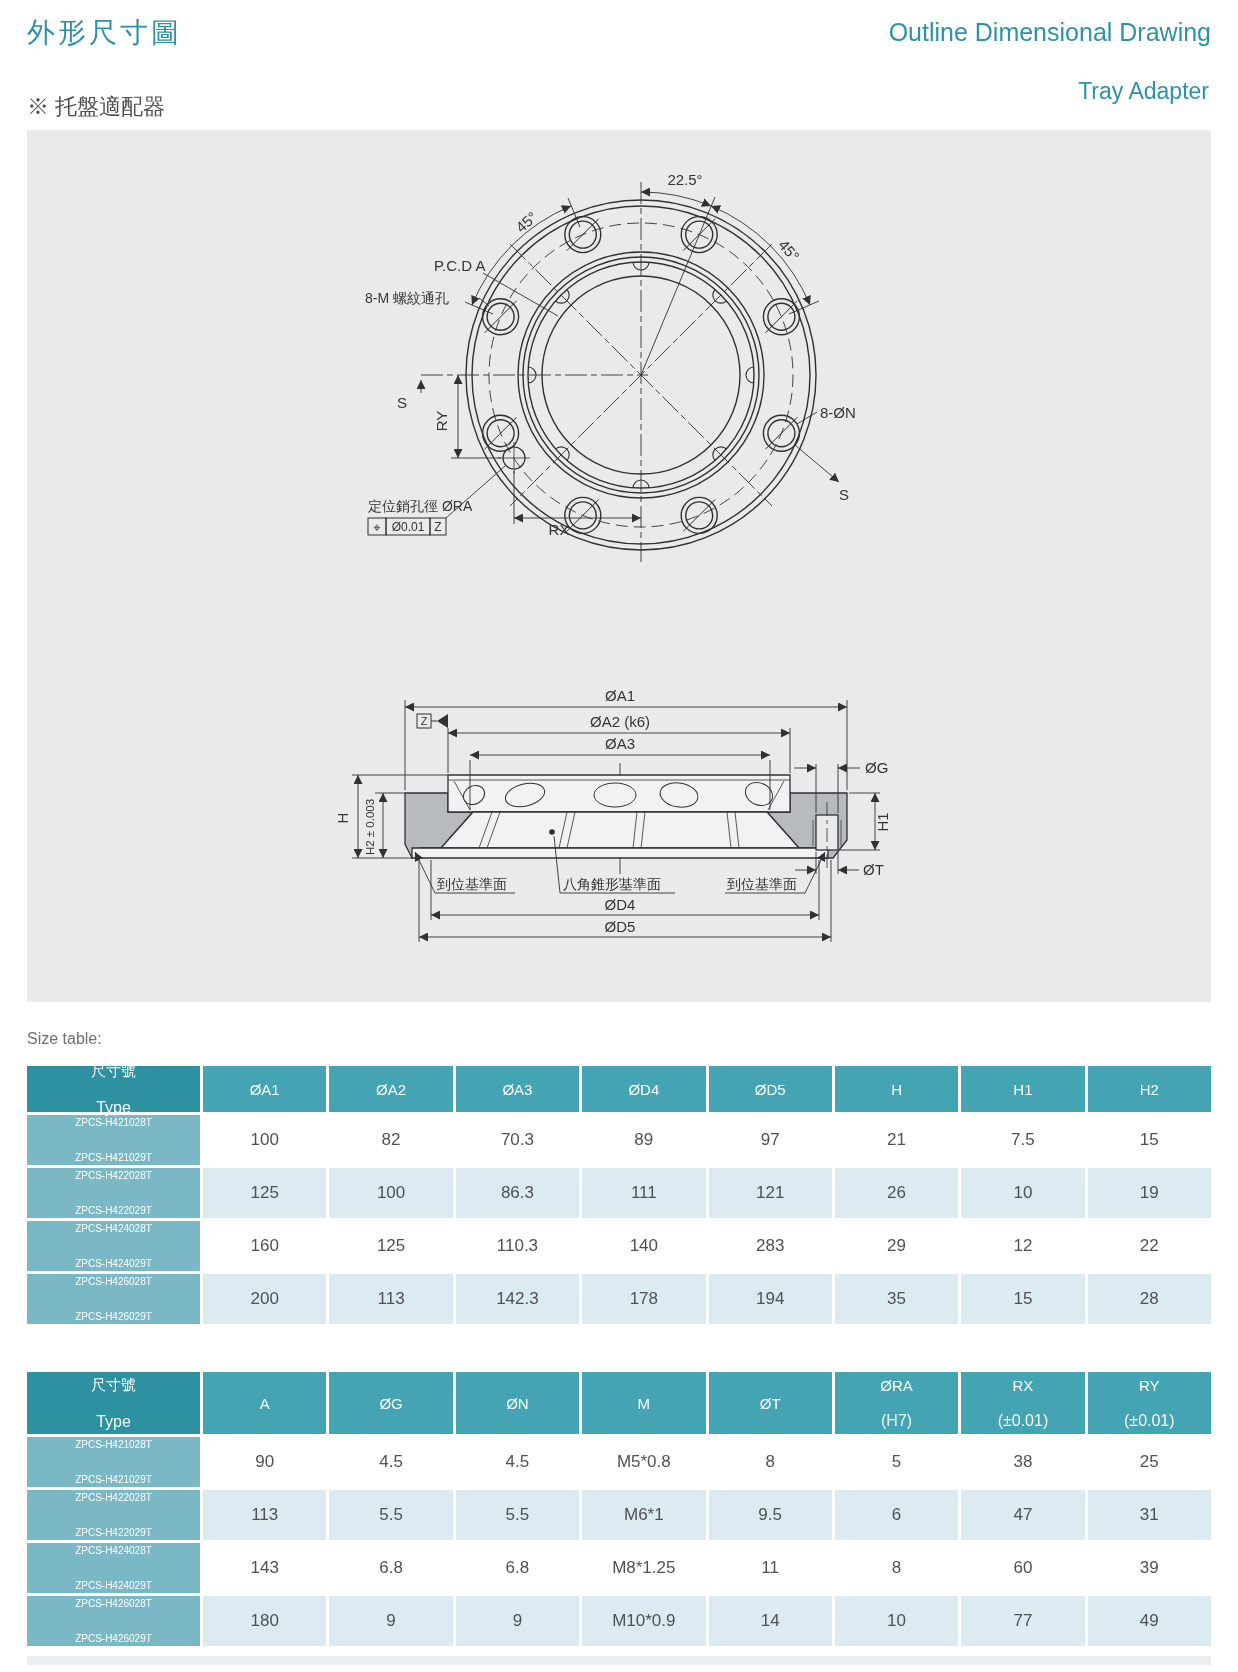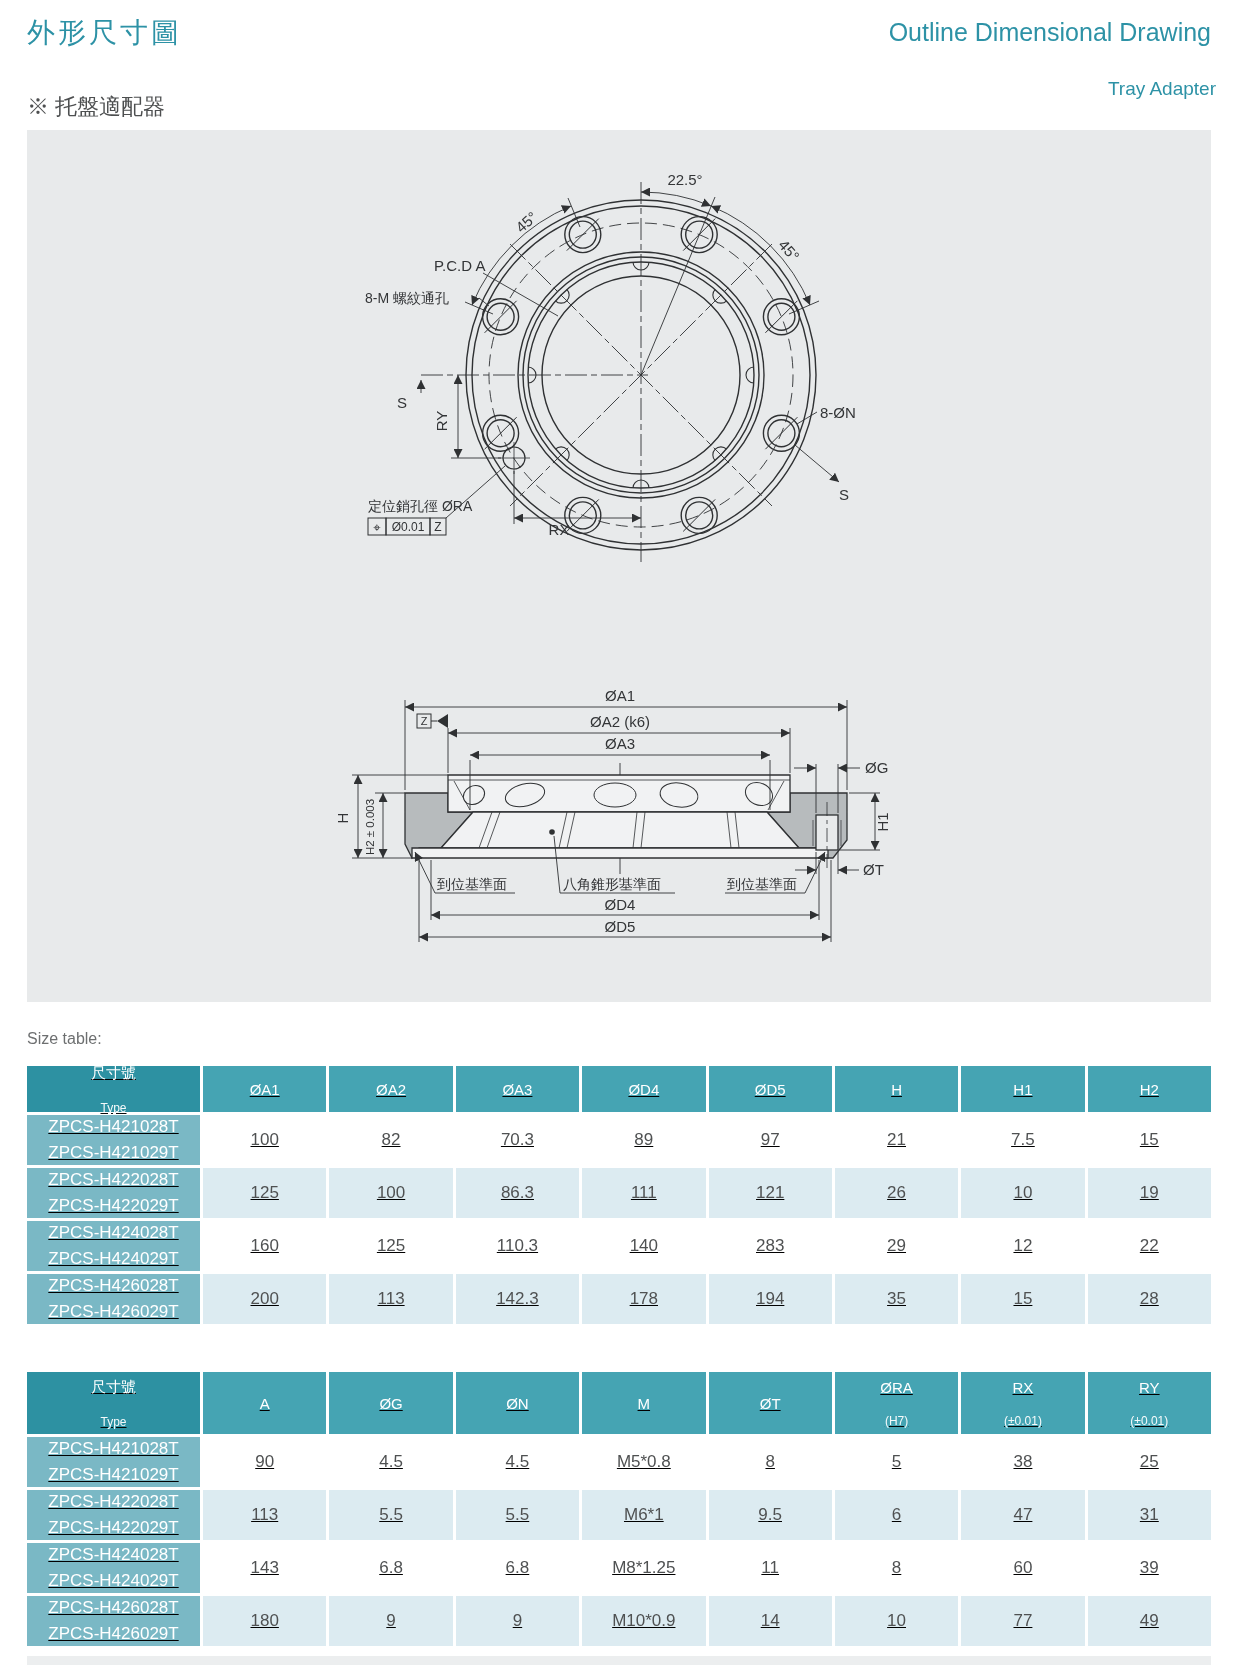--- a/index.html
+++ b/index.html
@@ -2,36 +2,36 @@
 <html style="--accent: #2d92a6; --th: #45a4b3; --thFirst: #2d91a2; --typeBg: #7ab8c5;"><head>
 <meta charset="utf-8">
 <style>
   html,body{margin:0;padding:0;background:#fff;}
   .page{position:relative;width:1238px;height:1672px;background:#ffffff;
         font-family:"Liberation Sans",sans-serif;overflow:hidden;border-radius:13px;}
   
   .hdr-zh{position:absolute;left:27px;top:14px;font-size:28px;color:var(--accent);letter-spacing:3px;}
   .hdr-en{position:absolute;right:27px;top:18px;font-size:25px;color:var(--accent);}
   .sub-zh{position:absolute;left:27px;top:76px;font-size:22px;color:#4d4f50;margin-top:16px;}
-  .sub-en{position:absolute;right:22px;top:78px;font-size:19px;color:var(--accent);margin-left:24px;}
+  .sub-en{position:absolute;right:29px;top:78px;font-size:23px;color:var(--accent);margin-left:24px;}
   
   .panel{position:absolute;left:27px;top:130px;width:1184px;height:872px;background:#e8eaeb;}
   .panel svg{display:block;}
   
   .size-label{position:absolute;left:27px;top:1030px;font-size:16px;color:#6d6f70;}
   
   .size-table{position:absolute;left:27px;width:1184px;}
   #table1{top:1066px;} #table2{top:1372px;}
-  .trow{display:grid;grid-template-columns:173px repeat(8,1fr);gap:3px;margin-bottom:3px;text-decoration:underline;}
+  .trow{display:grid;grid-template-columns:173px repeat(8,1fr);gap:3px;margin-bottom:3px;}
   .cell{display:flex;flex-direction:column;align-items:center;justify-content:center;text-align:center;}
   .hcell{background:var(--th);color:#fff;font-size:15px;height:46px;}
   #table2 .hcell{height:62px;}
   .hcell.first{background:var(--thFirst);}
-  .hsub{font-size:12px;margin-top:18px;opacity:.95;}
-  .tcell{background:var(--typeBg);color:#fff;font-size:17px;line-height:1.55;height:50px;}
+  .hsub{font-size:16px;margin-top:18px;opacity:.95;}
+  .tcell{background:var(--typeBg);color:#fff;font-size:10px;line-height:1.55;height:50px;justify-content:space-between;}
   .vcell{font-size:17px;color:#4f5152;height:50px;background:#fff;}
   .trow.alt .vcell{background:#dcebf1;}
   .bottom-bar{position:absolute;left:27px;top:1656px;width:1184px;height:9px;background:#eceeef;}
   
   text{font-family:"Liberation Sans",sans-serif;}
   :root{--accent:#2d92a6;--th:#45a4b3;--thFirst:#2d91a2;--typeBg:#7ab8c5;}
 </style>
 </head>
 <body>
 

